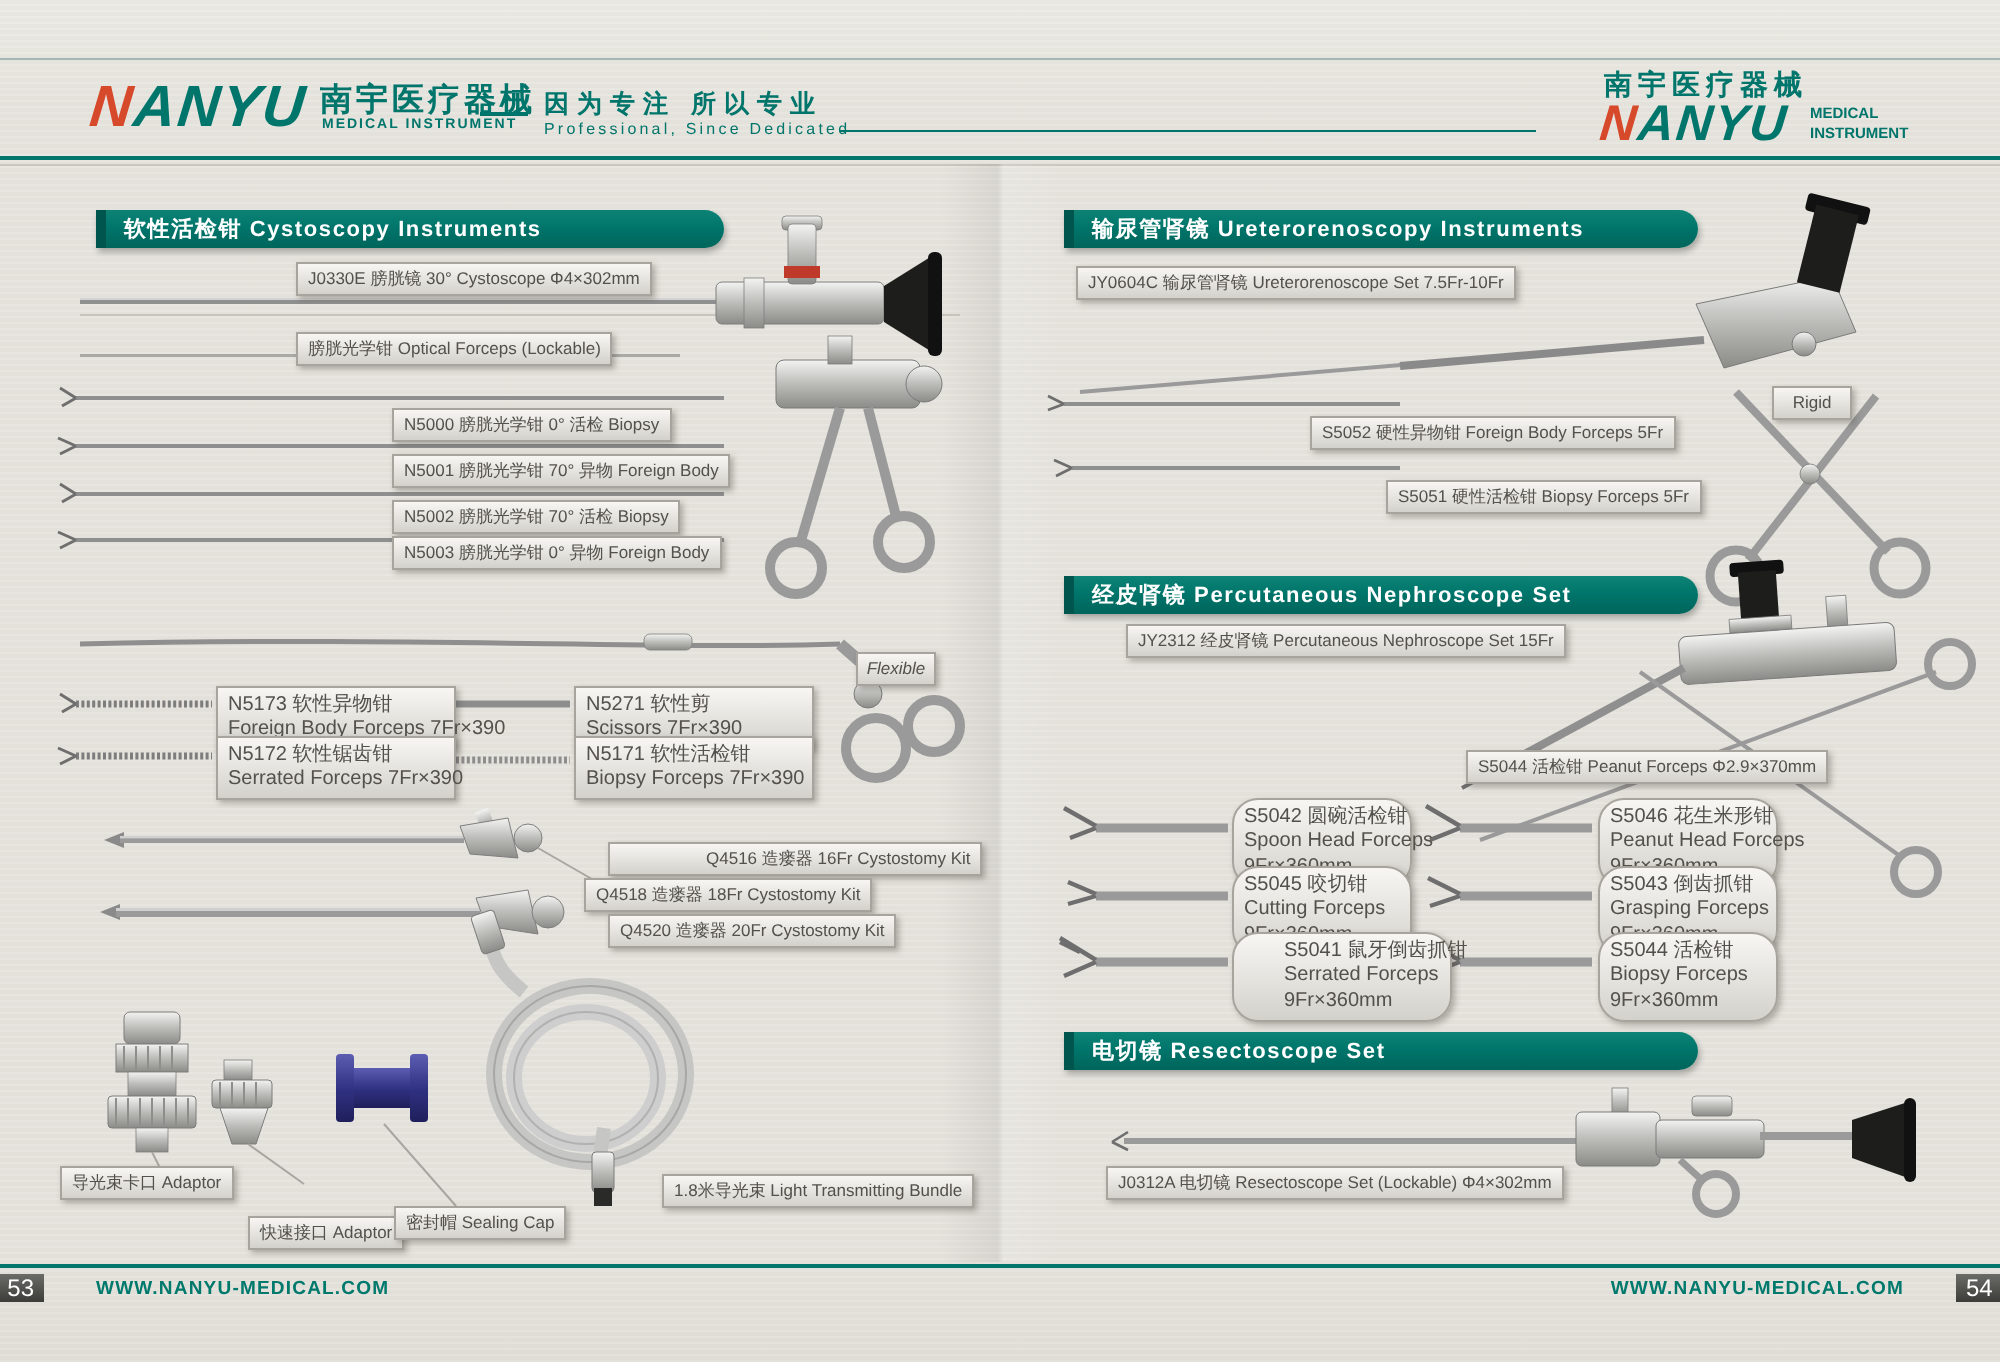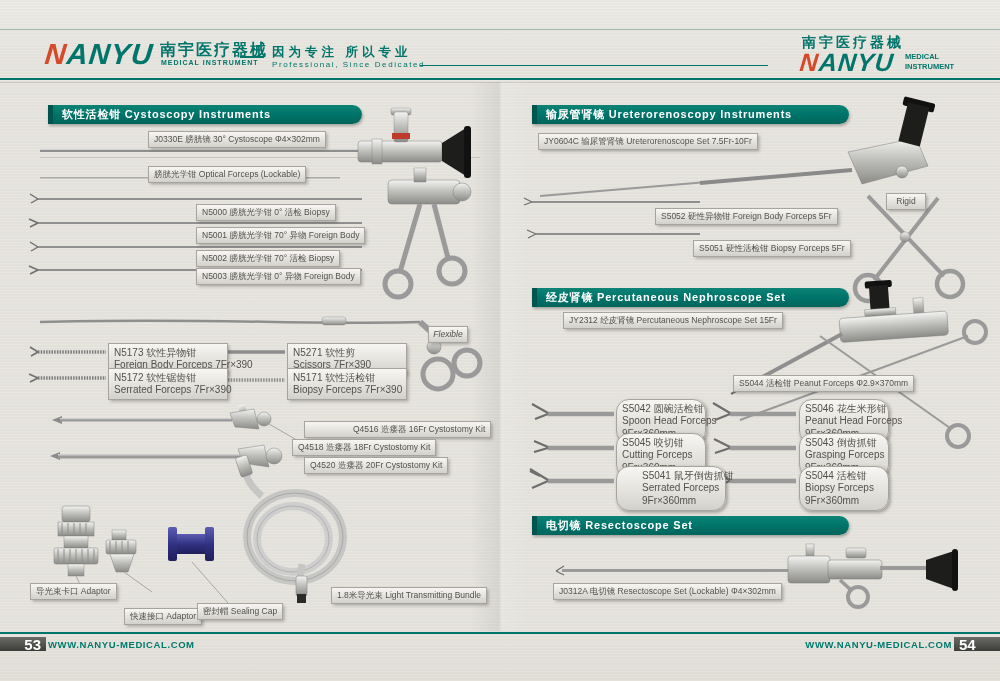--- a/index.html
+++ b/index.html
@@ -19,21 +19,21 @@
   .lbl.multi{font-size:10px;padding:2.5px 5px;}
   .lbl.tag{text-align:center;padding:2px 0;}
   .lbl.grid3{width:78px;border-radius:13px;}
   .band{position:absolute;z-index:3;height:19px;color:#fff;font-weight:bold;
        font-size:11px;letter-spacing:.8px;display:flex;align-items:center;
        padding-left:9px;border-radius:0 10px 10px 0;
        background:linear-gradient(180deg,#0d8375 0%,#00756b 45%,#00655b 100%);
        border-left:5px solid #00564e;box-shadow:1px 2px 3px rgba(0,0,0,.28);}
   .teal{color:#00756b;}
   .site{position:absolute;z-index:3;color:#00796d;font-weight:bold;font-size:9.5px;letter-spacing:.6px;}
-  .pagebox{position:absolute;z-index:3;width:46px;height:14px;color:#fff;font-size:15px;font-weight:bold;
+  .pagebox{position:absolute;z-index:3;width:22px;height:14px;color:#fff;font-size:12px;font-weight:normal;
        background:linear-gradient(180deg,#6b6b67,#3c3c38);display:flex;align-items:center;}
   svg.art{position:absolute;left:0;top:0;z-index:1;}
 </style>
 </head>
 <body>
 
 <div class="page-bg"></div>
 
 <div class="rule" style="top:29px;height:1px;background:#a3b8b2;"></div>
 

